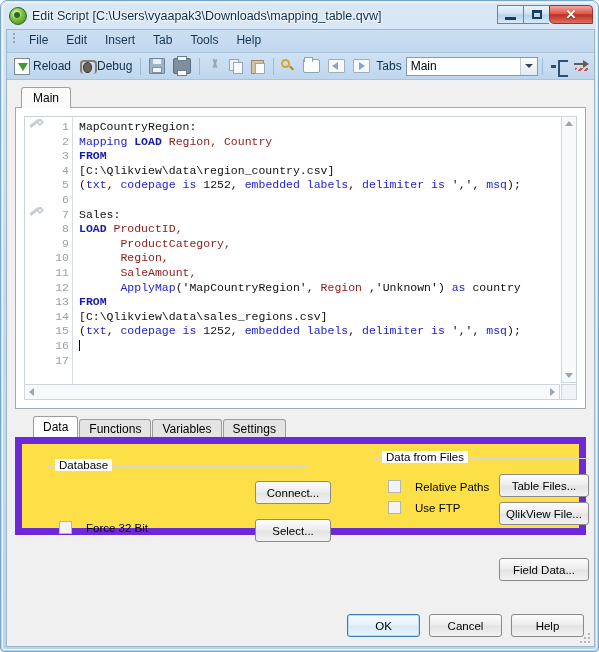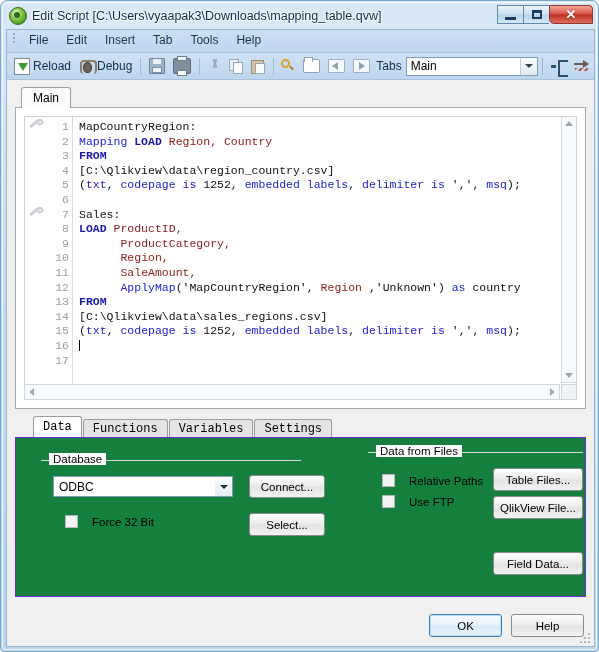--- a/index.html
+++ b/index.html
@@ -201,25 +201,25 @@
   .sb-dn{width:0;height:0;border-left:4px solid transparent;border-right:4px solid transparent;border-top:5px solid #9aa6b0;}
   .sb-lf{width:0;height:0;border-top:4px solid transparent;border-bottom:4px solid transparent;border-right:5px solid #9aa6b0;}
   .sb-rt{width:0;height:0;border-top:4px solid transparent;border-bottom:4px solid transparent;border-left:5px solid #9aa6b0;}
   #corner-box{position:absolute;right:8px;bottom:8px;width:16px;height:16px;background:#f1f4f6;border:1px solid #cdd6dd;box-sizing:border-box;}
   
   #bottom-panel{margin-top:8px;flex:1;display:flex;flex-direction:column;}
   #panel-tabstrip{height:20px;display:flex;align-items:flex-end;padding-left:18px;}
   .ptab{
     font-size:12px;color:#000;padding:2px 9px;background:#e4e4e4;
     border:1px solid #9c9c9c;border-bottom:none;border-radius:3px 3px 0 0;
-    margin-right:1px;position:relative;top:1px;font-family:Liberation Mono, monospace;
+    margin-right:1px;position:relative;top:1px;
   }
   .ptab.active{background:#ffffff;padding:3px 9px 3px 9px;top:0px;z-index:3;font-weight:normal;}
   #panel-box{
-    flex:0 0 auto;height:160px;background:#15803d;border:1px solid #6d28d9;
+    flex:0 0 auto;height:98px;background:#fde047;border:7px solid #6d28d9;
     position:relative;box-sizing:border-box;
   }
   .grp{position:absolute;}
   .grp-title{
     position:absolute;top:-7px;left:8px;background:#ffffff;padding:0 4px;
     font-size:11.5px;color:#000;
   }
   .grp-line{position:absolute;left:0;top:0;right:0;height:1px;background:#d6d6d6;}
   #db-group{left:25px;top:22px;width:260px;height:92px;}
   #ff-group{left:352px;top:14px;width:215px;height:110px;}
@@ -242,21 +242,21 @@
   }
   #connect-btn{position:absolute;left:208px;top:15px;width:76px;height:23px;}
   #select-btn{position:absolute;left:208px;top:53px;width:76px;height:23px;}
   .chk{
     position:absolute;display:flex;align-items:center;gap:14px;font-size:11.5px;color:#000;
   }
   .chkbox{
     width:13px;height:13px;box-sizing:border-box;flex:0 0 auto;
     background:#f3f3f3;border:1px solid #b5b5b5;
   }
-  #force32{left:24px;top:55px;justify-content:flex-end;}
+  #force32{left:12px;top:55px;justify-content:flex-end;}
   #relpaths{left:14px;top:22px;}
   #useftp{left:14px;top:43px;}
   #tablefiles-btn{position:absolute;left:125px;top:16px;width:90px;height:23px;}
   #qvfile-btn{position:absolute;left:125px;top:44px;width:90px;height:23px;}
   #webfiles-btn{position:absolute;left:125px;top:72px;width:90px;height:23px;}
   #fielddata-btn{position:absolute;left:125px;top:100px;width:90px;height:23px;}
   
   #footer{
     position:absolute;right:10px;bottom:9px;display:flex;gap:9px;align-items:center;
   }
@@ -436,26 +436,20 @@
           <div class="ptab active">Data</div>
           <div class="ptab">Functions</div>
           <div class="ptab">Variables</div>
           <div class="ptab">Settings</div>
         </div>
         <div id="panel-box">
 
           <div class="grp" id="db-group">
             <div class="grp-line"></div>
             <span class="grp-title">Database</span>
-            <div id="db-combo">
-              <span class="val">ODBC</span>
-              <span class="cbarrow">
-                  <i></i>
-                </span>
-            </div>
             <div class="chk" id="force32">
               <span class="chkbox"></span>
               <span>Force 32 Bit</span>
             </div>
             <div class="btn" id="select-btn">Select...</div>
             <div class="btn" id="connect-btn">Connect...</div>
           </div>
 
           <div class="grp" id="ff-group">
             <div class="grp-line"></div>
@@ -472,20 +466,21 @@
             <div class="btn" id="qvfile-btn">QlikView File...</div>
             <div class="btn" id="fielddata-btn">Field Data...</div>
           </div>
 
         </div>
       </div>
     </div>
 
     <div id="footer">
       <div class="btn fbtn default">OK</div>
+      <div class="btn fbtn">Cancel</div>
       <div class="btn fbtn">Help</div>
     </div>
     <div id="resize-grip">
       <i style="right:0;bottom:0;"></i>
         <i style="right:4px;bottom:0;"></i>
         <i style="right:8px;bottom:0;"></i>
       <i style="right:0;bottom:4px;"></i>
         <i style="right:4px;bottom:4px;"></i>
       <i style="right:0;bottom:8px;"></i>
     </div>

